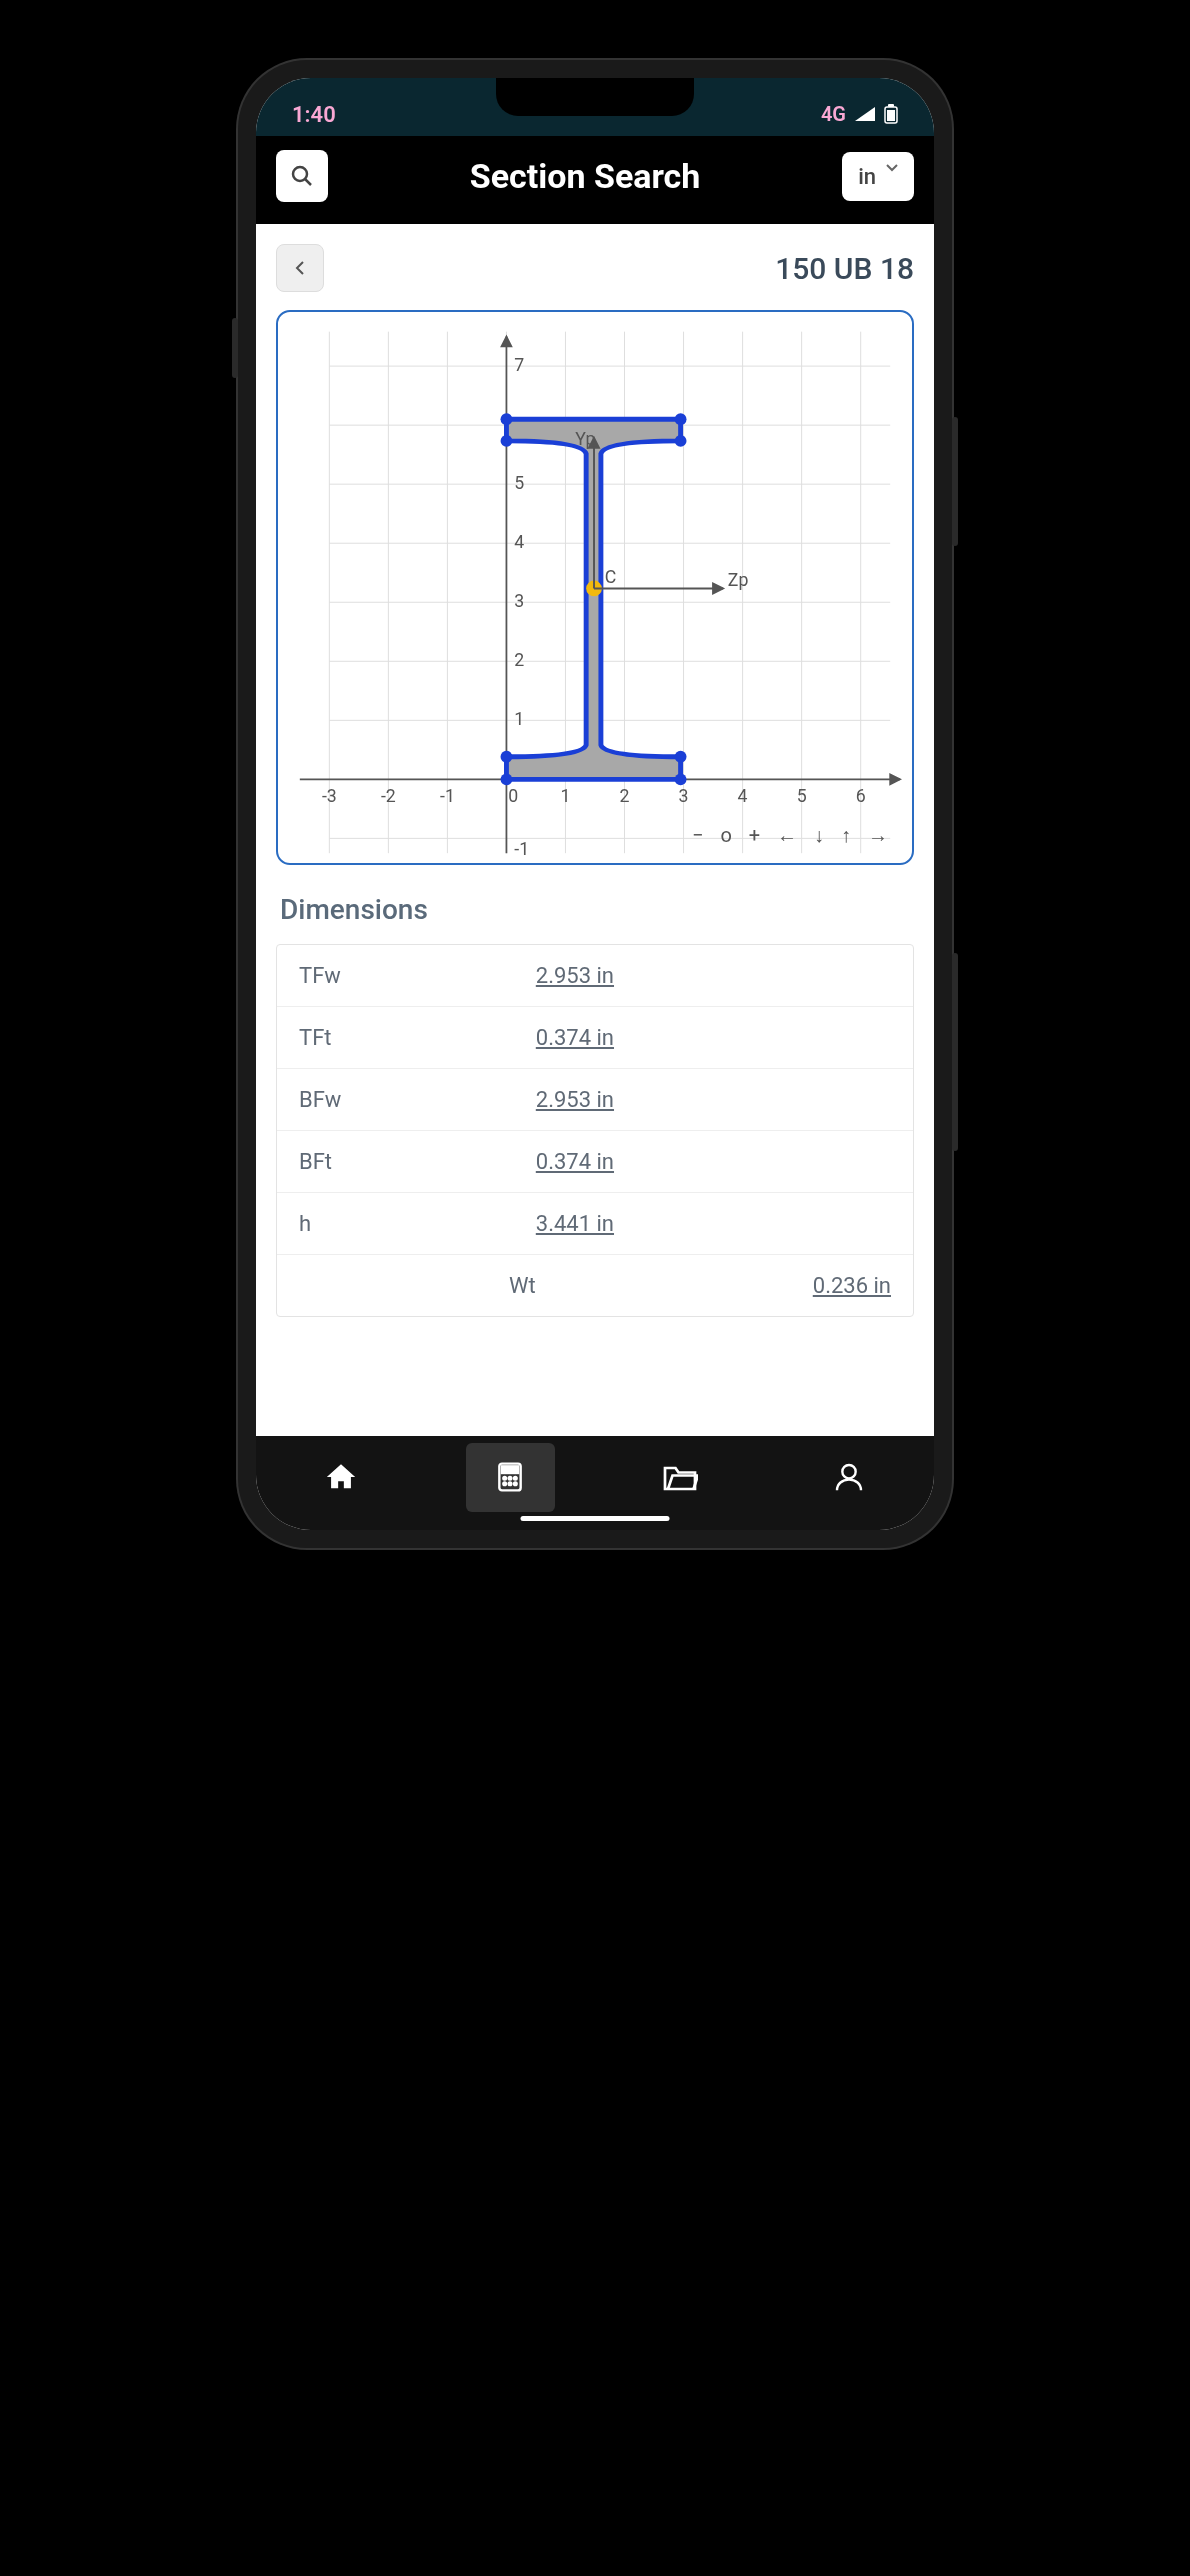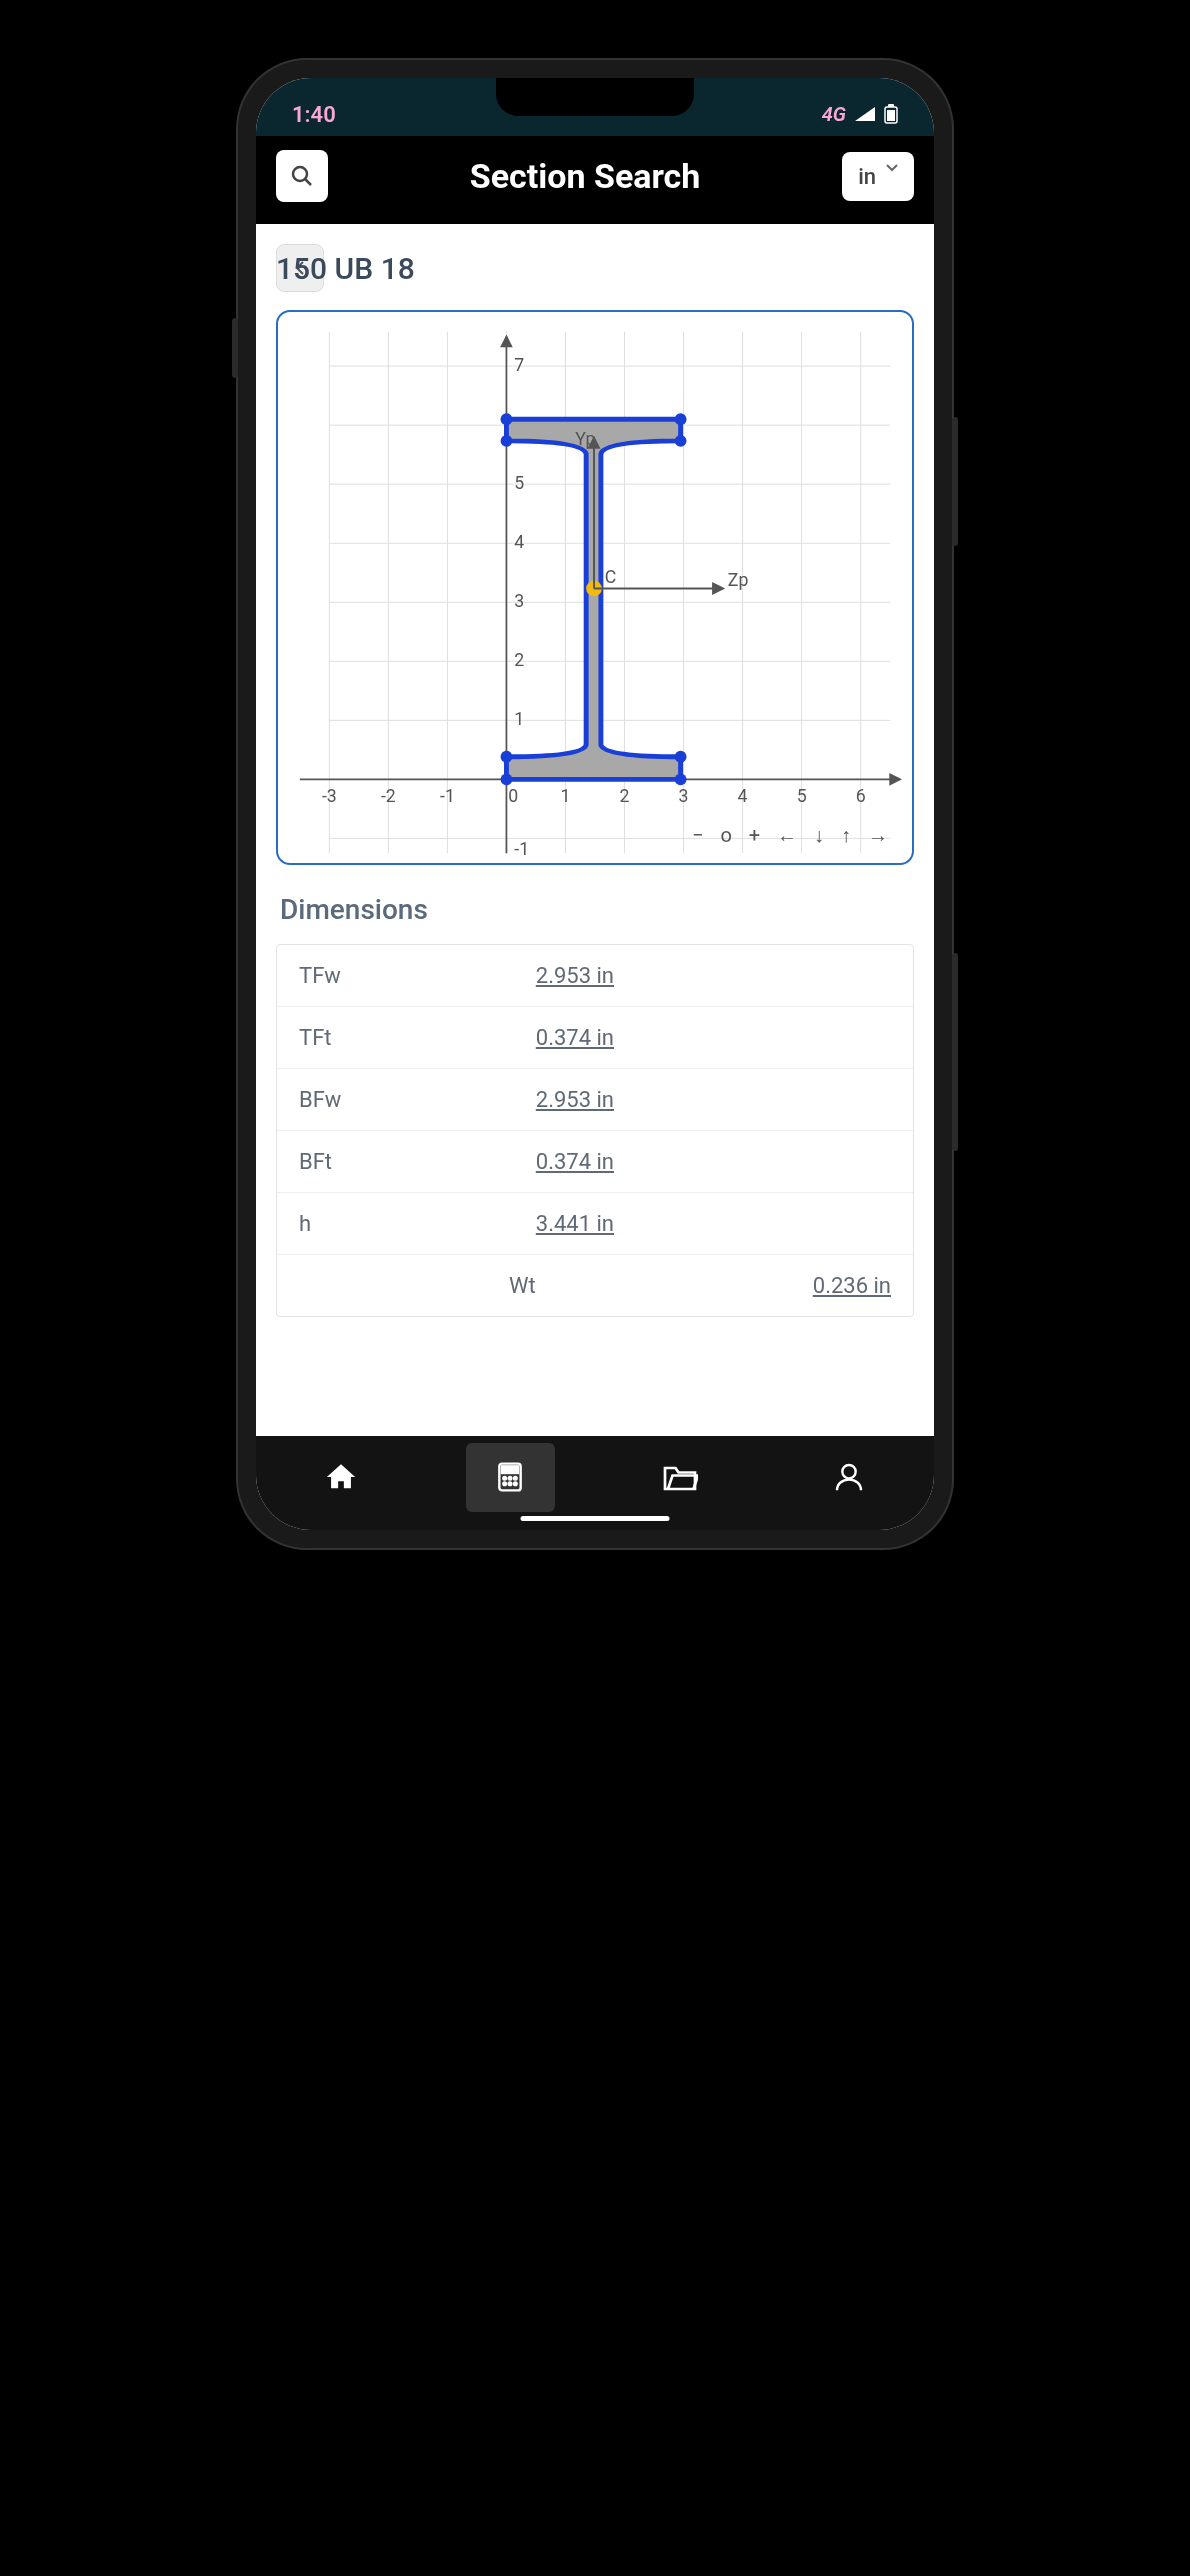--- a/index.html
+++ b/index.html
@@ -53,21 +53,20 @@
     padding: 0 36px;
     padding-top: 14px;
     font-size: 22px;
     font-weight: 600;
   }
   .status-right {
     display: flex;
     align-items: center;
     gap: 8px;
     font-size: 20px;
-    font-style: italic;
   }
   .app-header {
     background: #000000;
     color: #fff;
     display: flex;
     align-items: center;
     justify-content: space-between;
     padding: 14px 20px 22px 20px;
     gap: 14px;
   }
@@ -119,21 +118,21 @@
     border-radius: 8px;
     display: flex;
     align-items: center;
     justify-content: center;
     color: #444;
     font-size: 18px;
   }
   .section-title {
     position: absolute;
     left: 0; right: 0;
-    text-align: left;
+    text-align: right;
     font-size: 30px;
     color: #3a4a5a;
     font-weight: 500;
     pointer-events: none;
   }
   .plot-box {
     border: 2px solid #2a6cc2;
     border-radius: 14px;
     height: 555px;
     position: relative;

